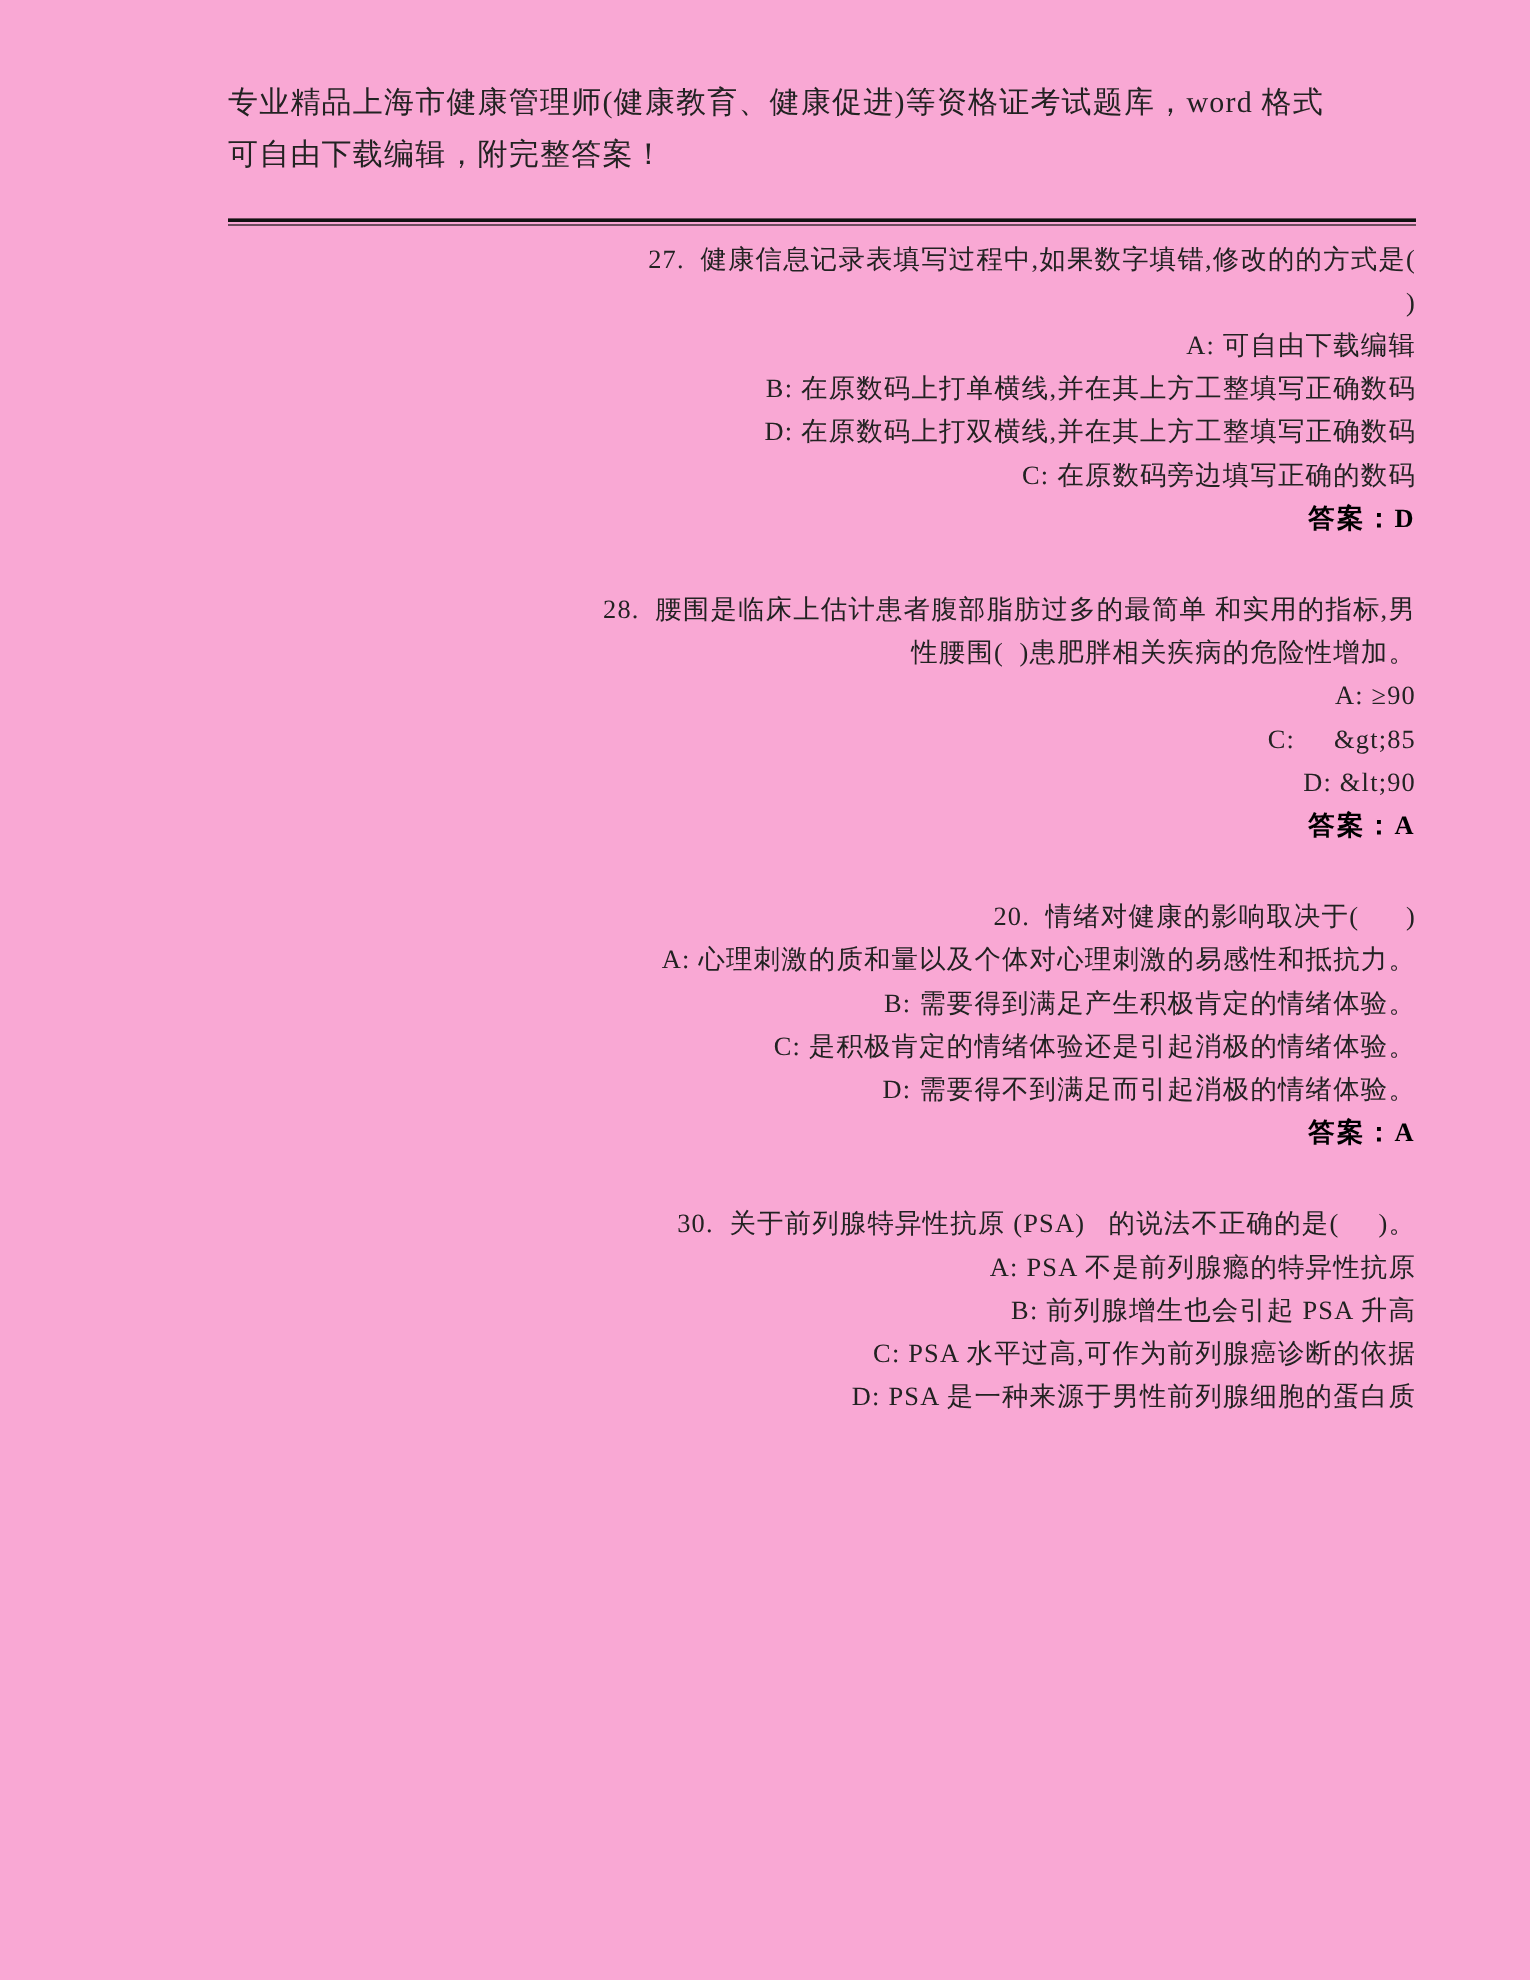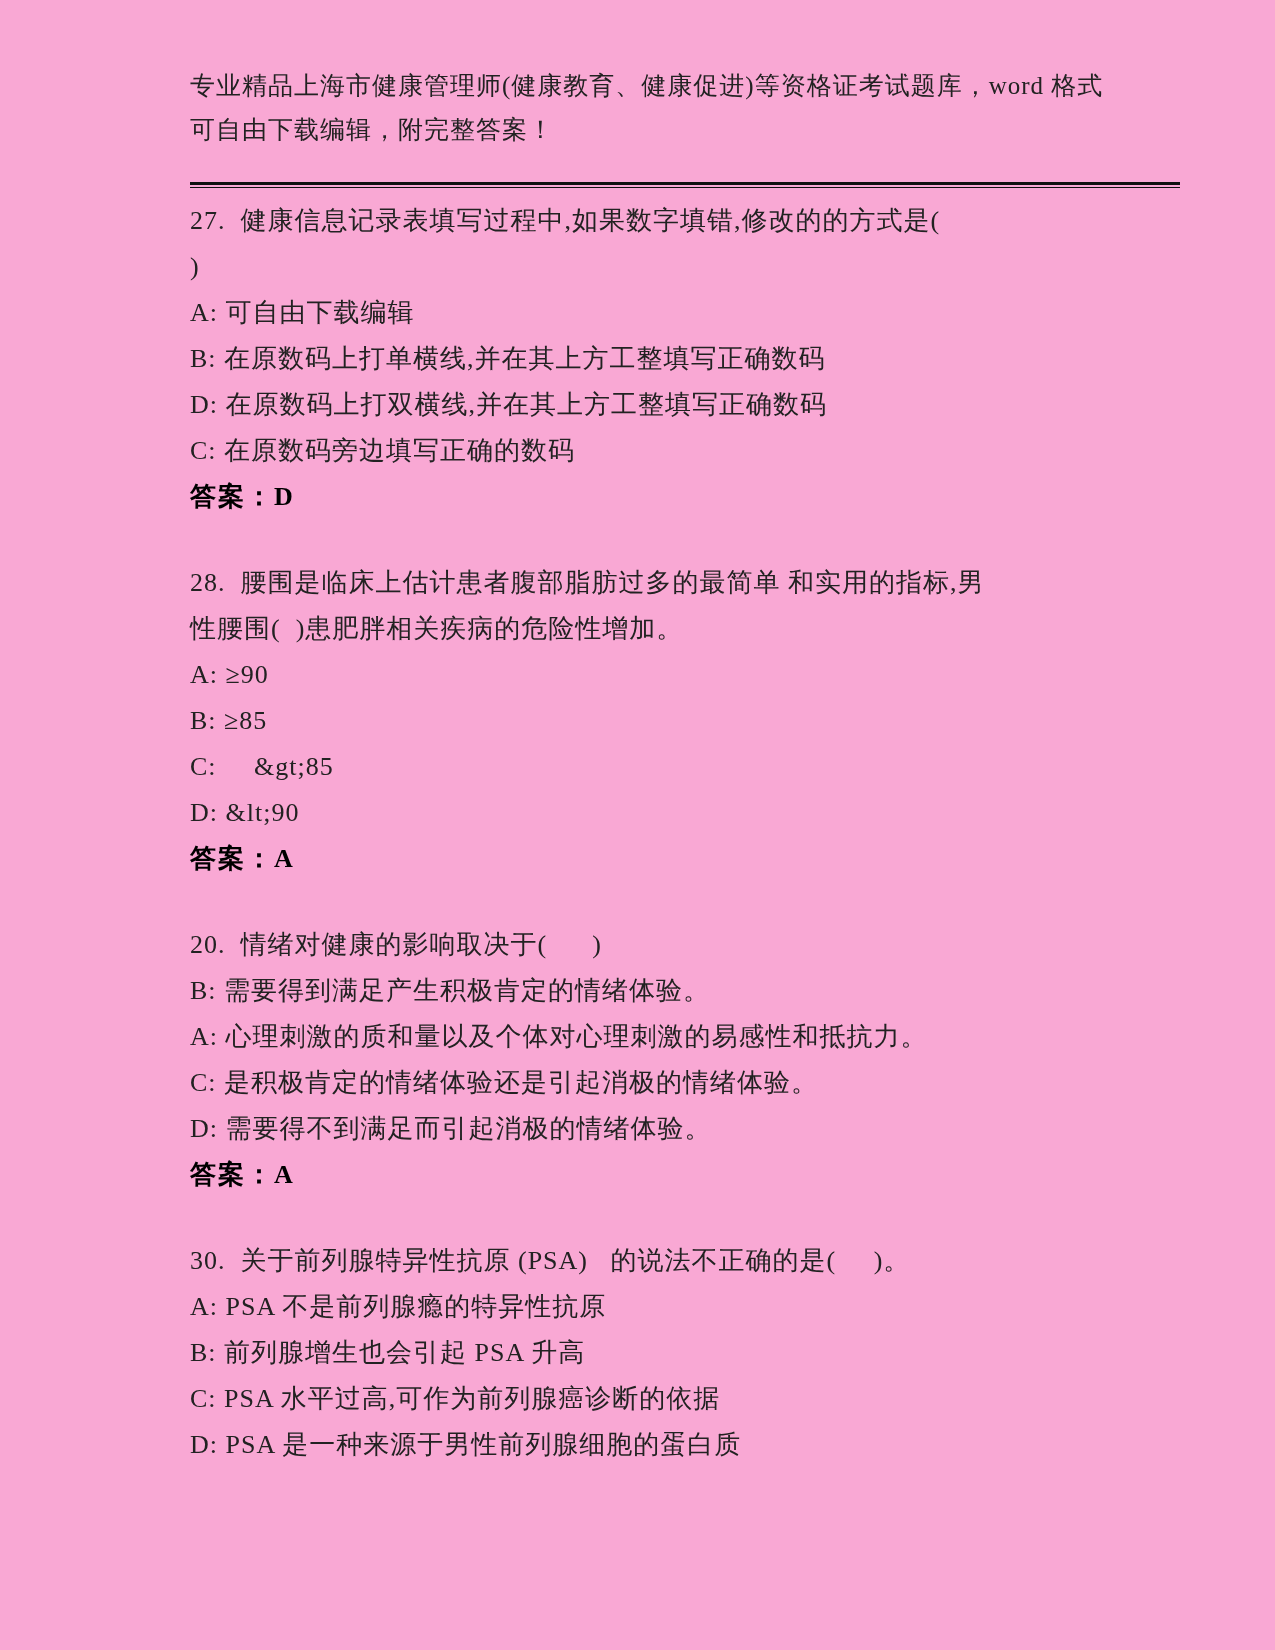--- a/index.html
+++ b/index.html
@@ -30,24 +30,25 @@
     color: #222222;
   }
   .rule {
     margin-top: 30px;
     height: 2px;
     border-top: 3px solid #111111;
     border-bottom: 1px solid #111111;
   }
   .question {
     margin-top: 40px;
-    font-size: 26px;
-    line-height: 46px;
+    font-size: 22px;
+    line-height: 36px;
     letter-spacing: 1px;
     color: #222222;
+    text-align: right;
   }
   .question.first {
     margin-top: 10px;
   }
   .stem, .option {
     white-space: pre-wrap;
   }
   .answer {
     font-family: Liberation Serif, serif;
     font-weight: bold;
@@ -76,30 +77,29 @@
       <div class="option">B: 在原数码上打单横线,并在其上方工整填写正确数码</div>
       <div class="option">D: 在原数码上打双横线,并在其上方工整填写正确数码</div>
       <div class="option">C: 在原数码旁边填写正确的数码</div>
       <div class="answer">答案：D</div>
     </section>
 
     <section class="question">
       <div class="stem">28.  腰围是临床上估计患者腹部脂肪过多的最简单 和实用的指标,男
 性腰围(  )患肥胖相关疾病的危险性增加。</div>
       <div class="option">A: ≥90</div>
-      <div class="option">B: ≥85</div>
       <div class="option">C:     &amp;gt;85</div>
       <div class="option">D: &amp;lt;90</div>
       <div class="answer">答案：A</div>
     </section>
 
     <section class="question">
       <div class="stem">20.  情绪对健康的影响取决于(      )</div>
+      <div class="option">A: 心理刺激的质和量以及个体对心理刺激的易感性和抵抗力。</div>
       <div class="option">B: 需要得到满足产生积极肯定的情绪体验。</div>
-      <div class="option">A: 心理刺激的质和量以及个体对心理刺激的易感性和抵抗力。</div>
       <div class="option">C: 是积极肯定的情绪体验还是引起消极的情绪体验。</div>
       <div class="option">D: 需要得不到满足而引起消极的情绪体验。</div>
       <div class="answer">答案：A</div>
     </section>
 
     <section class="question">
       <div class="stem">30.  关于前列腺特异性抗原 (PSA)   的说法不正确的是(     )。</div>
       <div class="option">A: PSA 不是前列腺瘾的特异性抗原</div>
       <div class="option">B: 前列腺增生也会引起 PSA 升高</div>
       <div class="option">C: PSA 水平过高,可作为前列腺癌诊断的依据</div>

